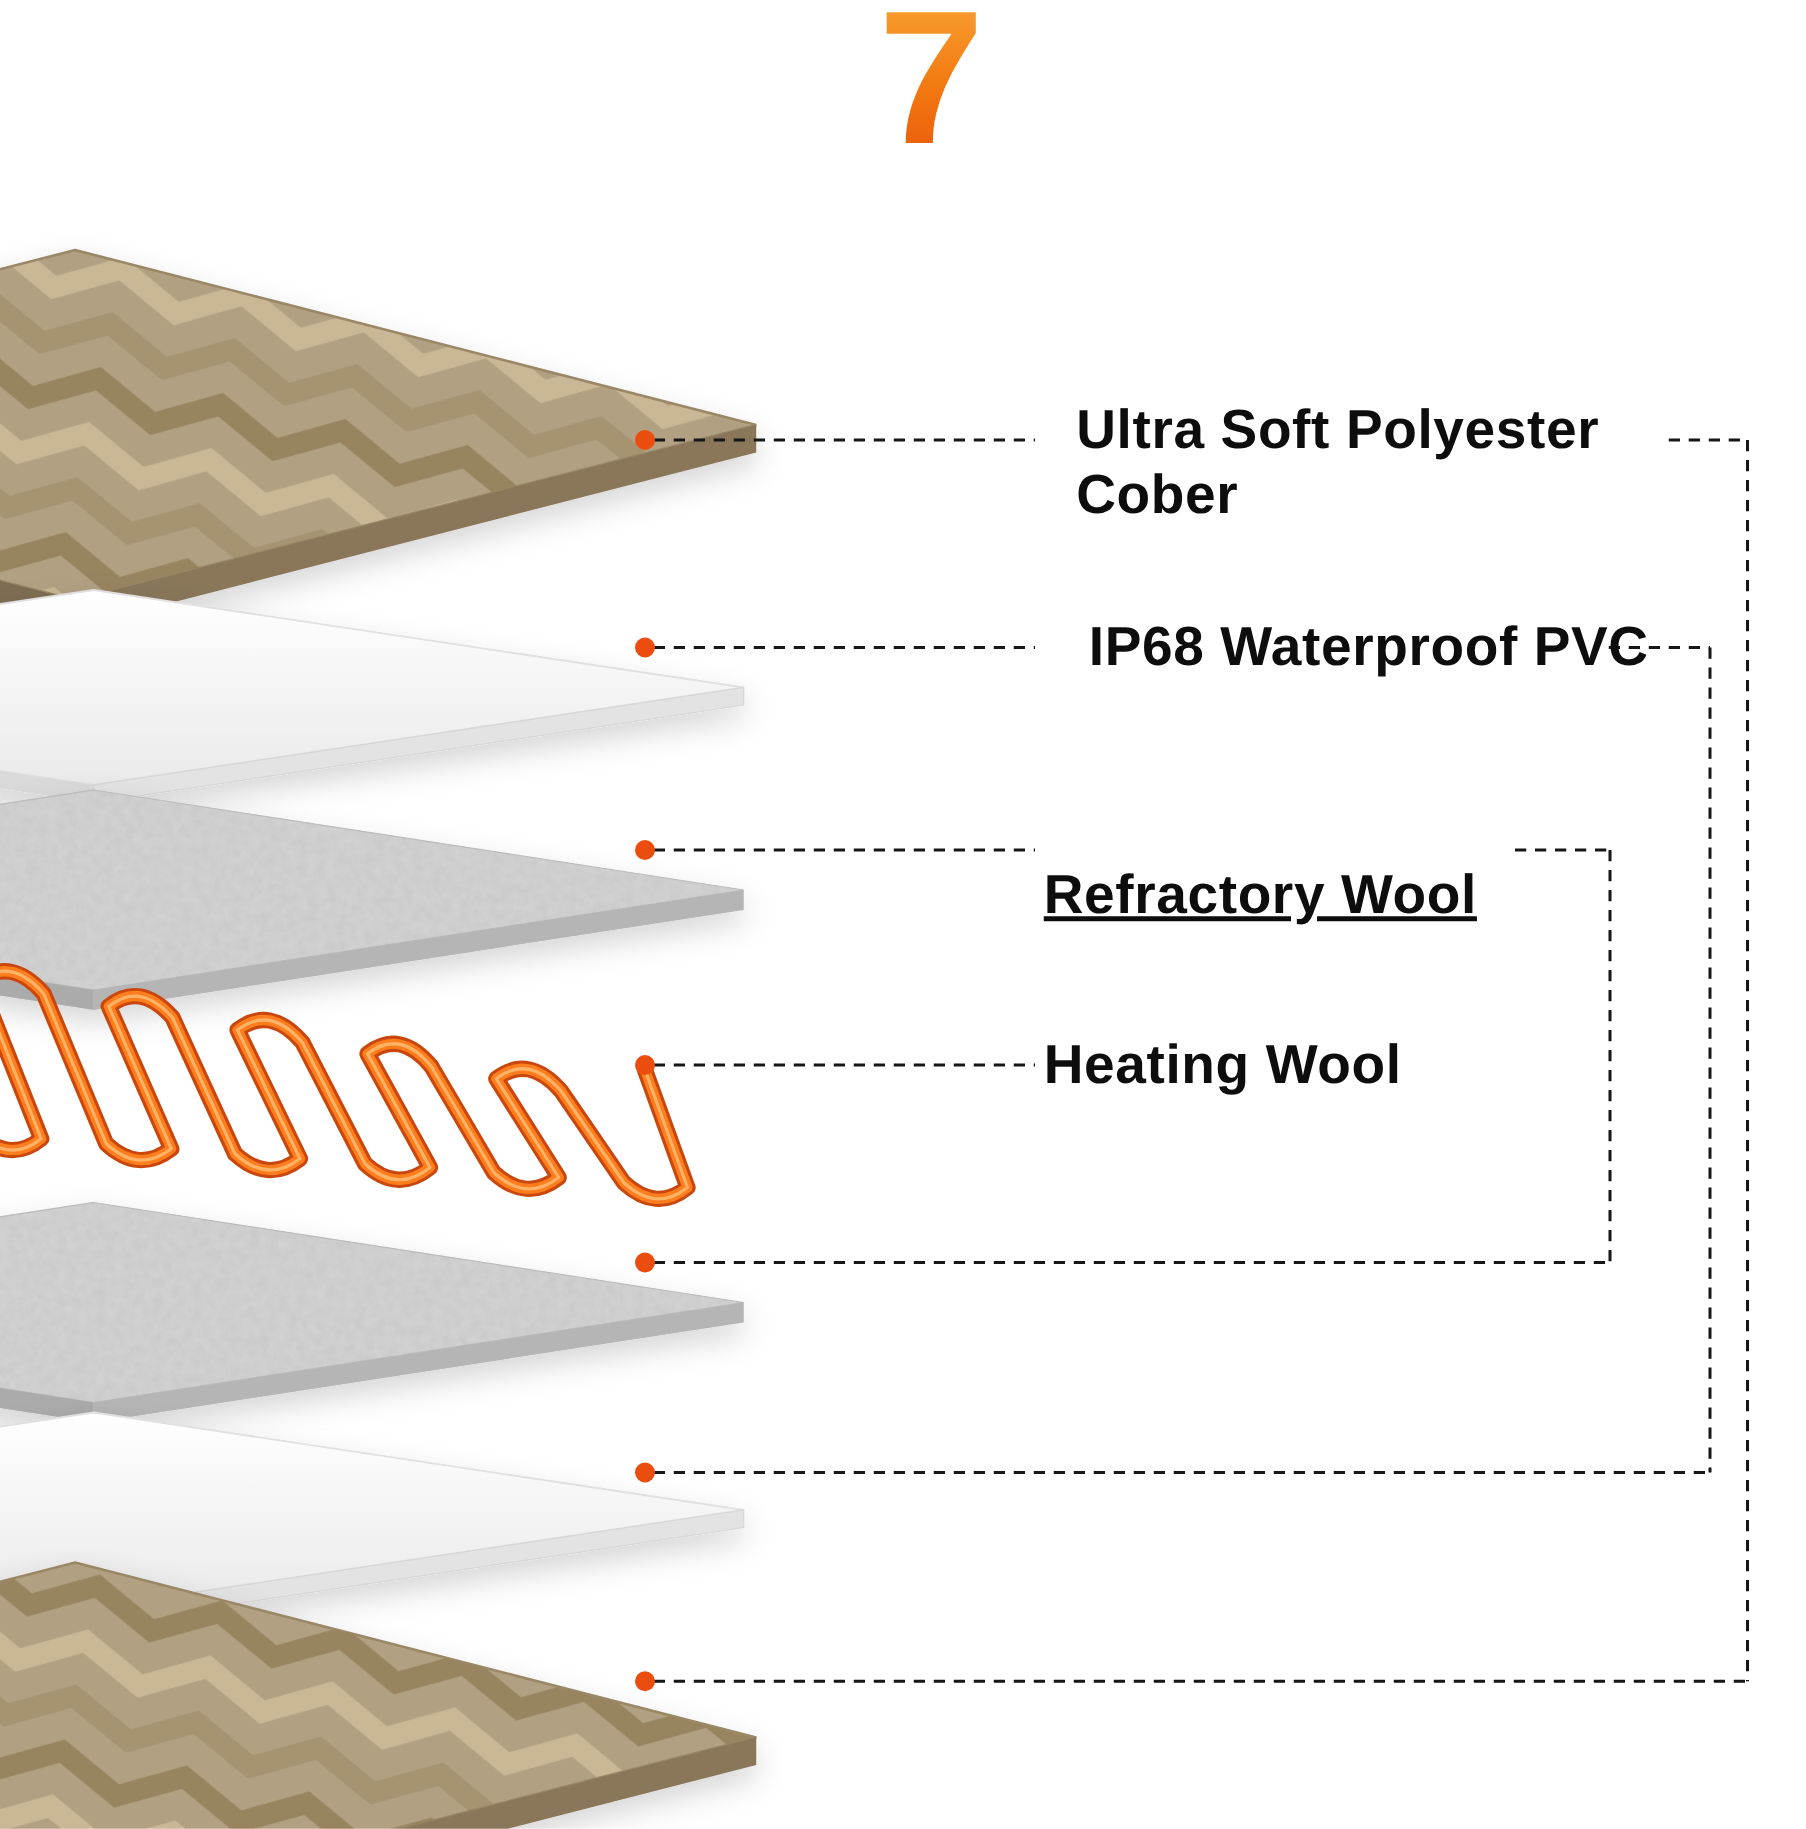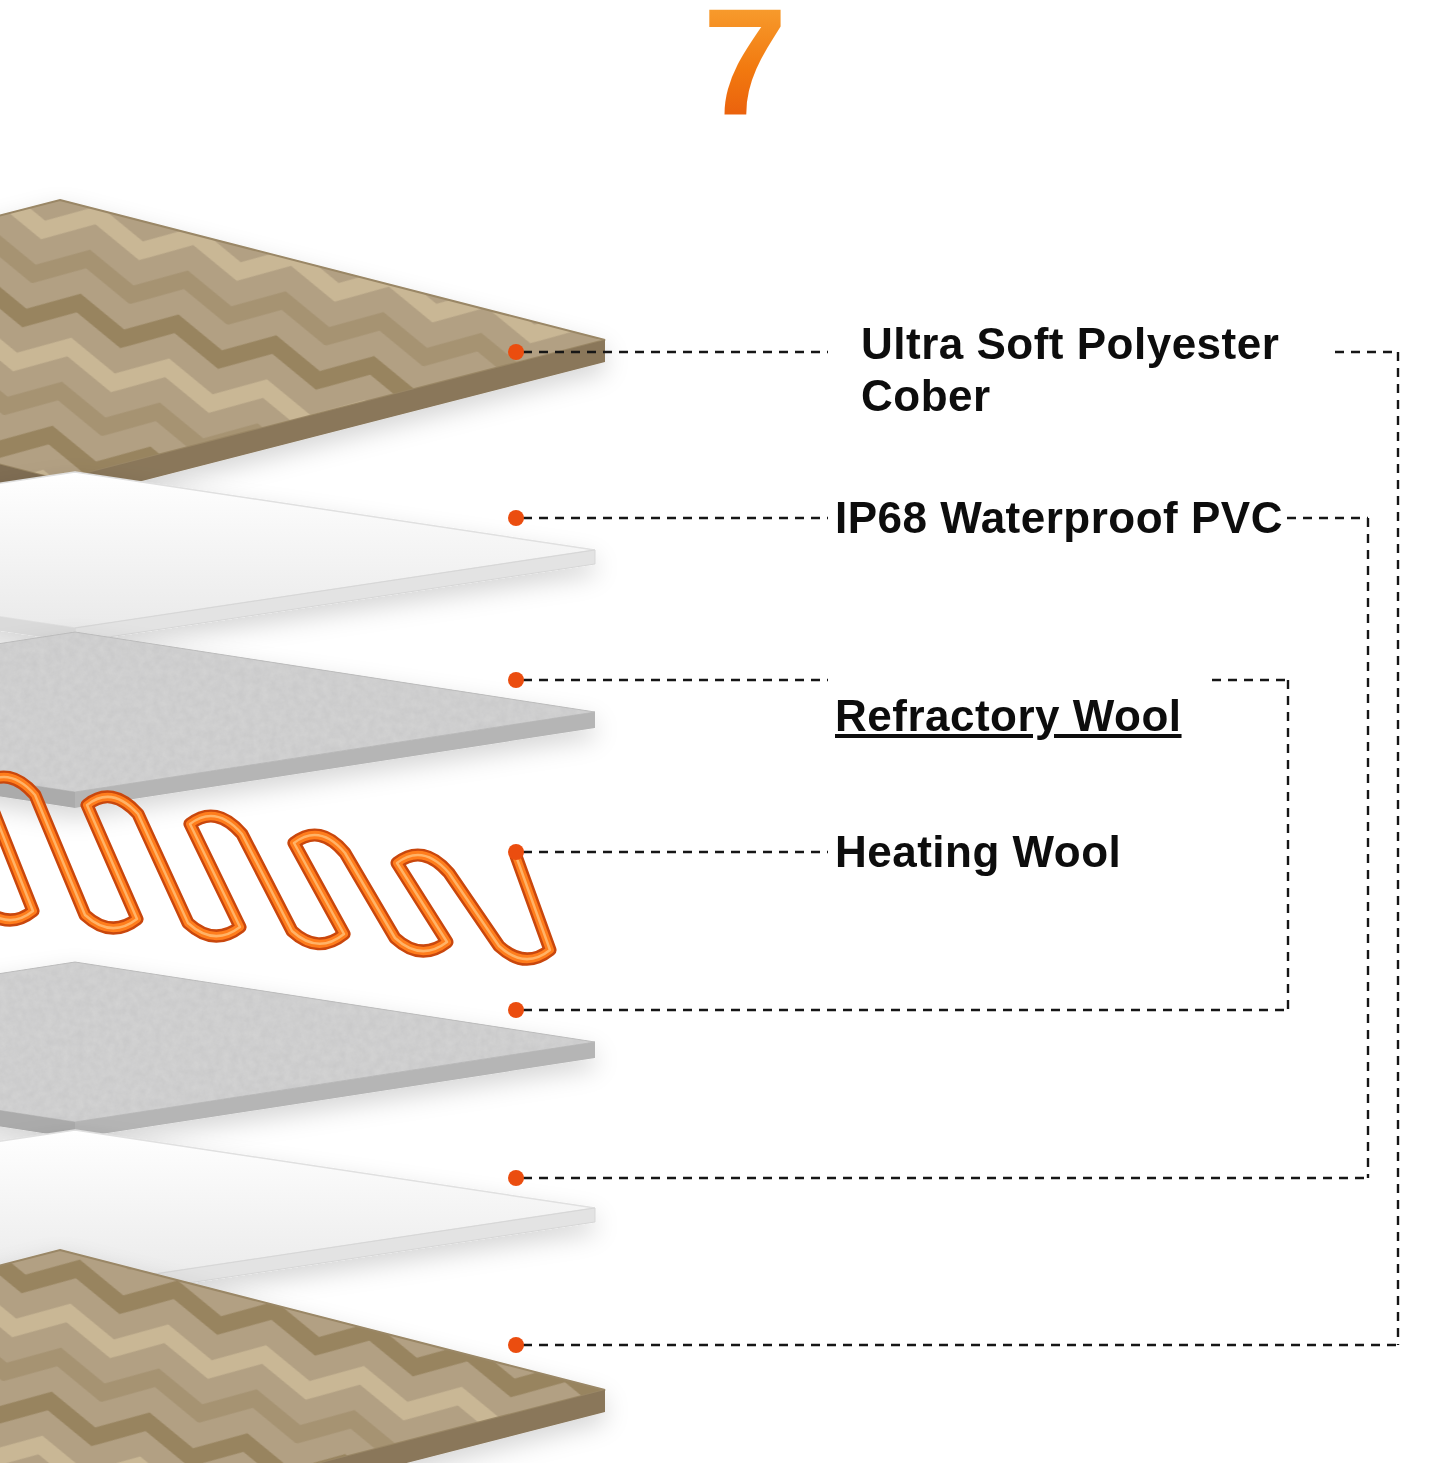--- a/index.html
+++ b/index.html
@@ -120,15 +120,15 @@
     <circle cx="516" cy="680" r="8"></circle>
     <circle cx="516" cy="852" r="8"></circle>
     <circle cx="516" cy="1010" r="8"></circle>
     <circle cx="516" cy="1178" r="8"></circle>
     <circle cx="516" cy="1345" r="8"></circle>
   </g>
 </svg>
 
 <div class="callout" style="left:835px;top:318px;margin-left:26px;">Ultra Soft Polyester
 Cober</div>
-<div class="callout" style="left:835px;top:492px;">IP68 Waterproof PVC</div>
+<div class="callout" style="left:835px;top:492px;text-align:center;">IP68 Waterproof PVC</div>
 <div class="callout" style="left:835px;top:690px;text-decoration:underline;">Refractory Wool</div>
 <div class="callout" style="left:835px;top:826px;">Heating Wool</div>
 
 </body></html>

